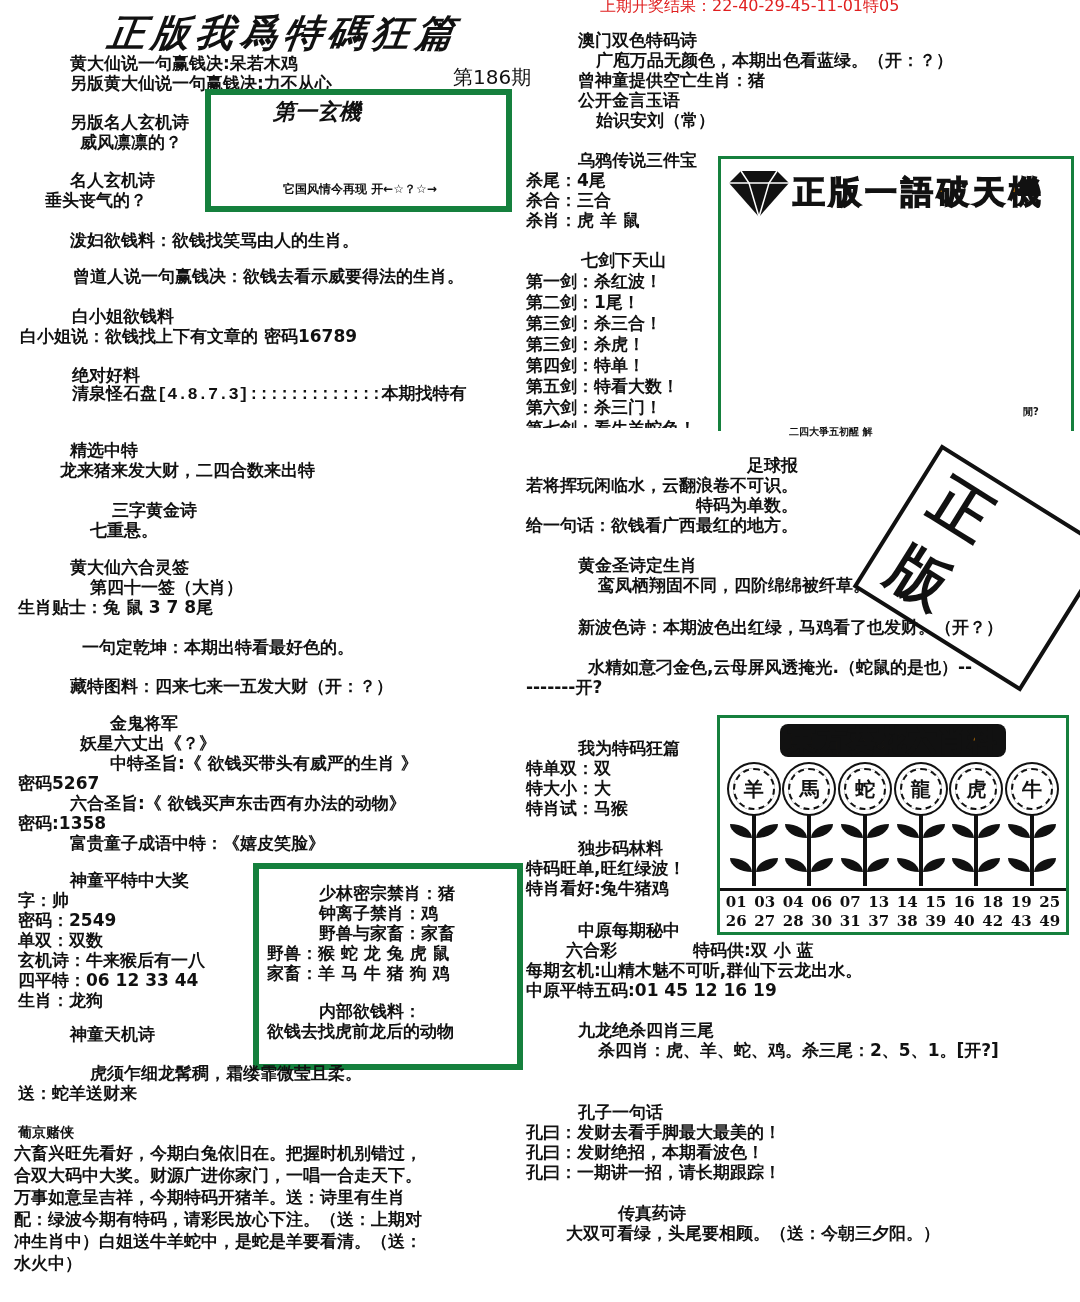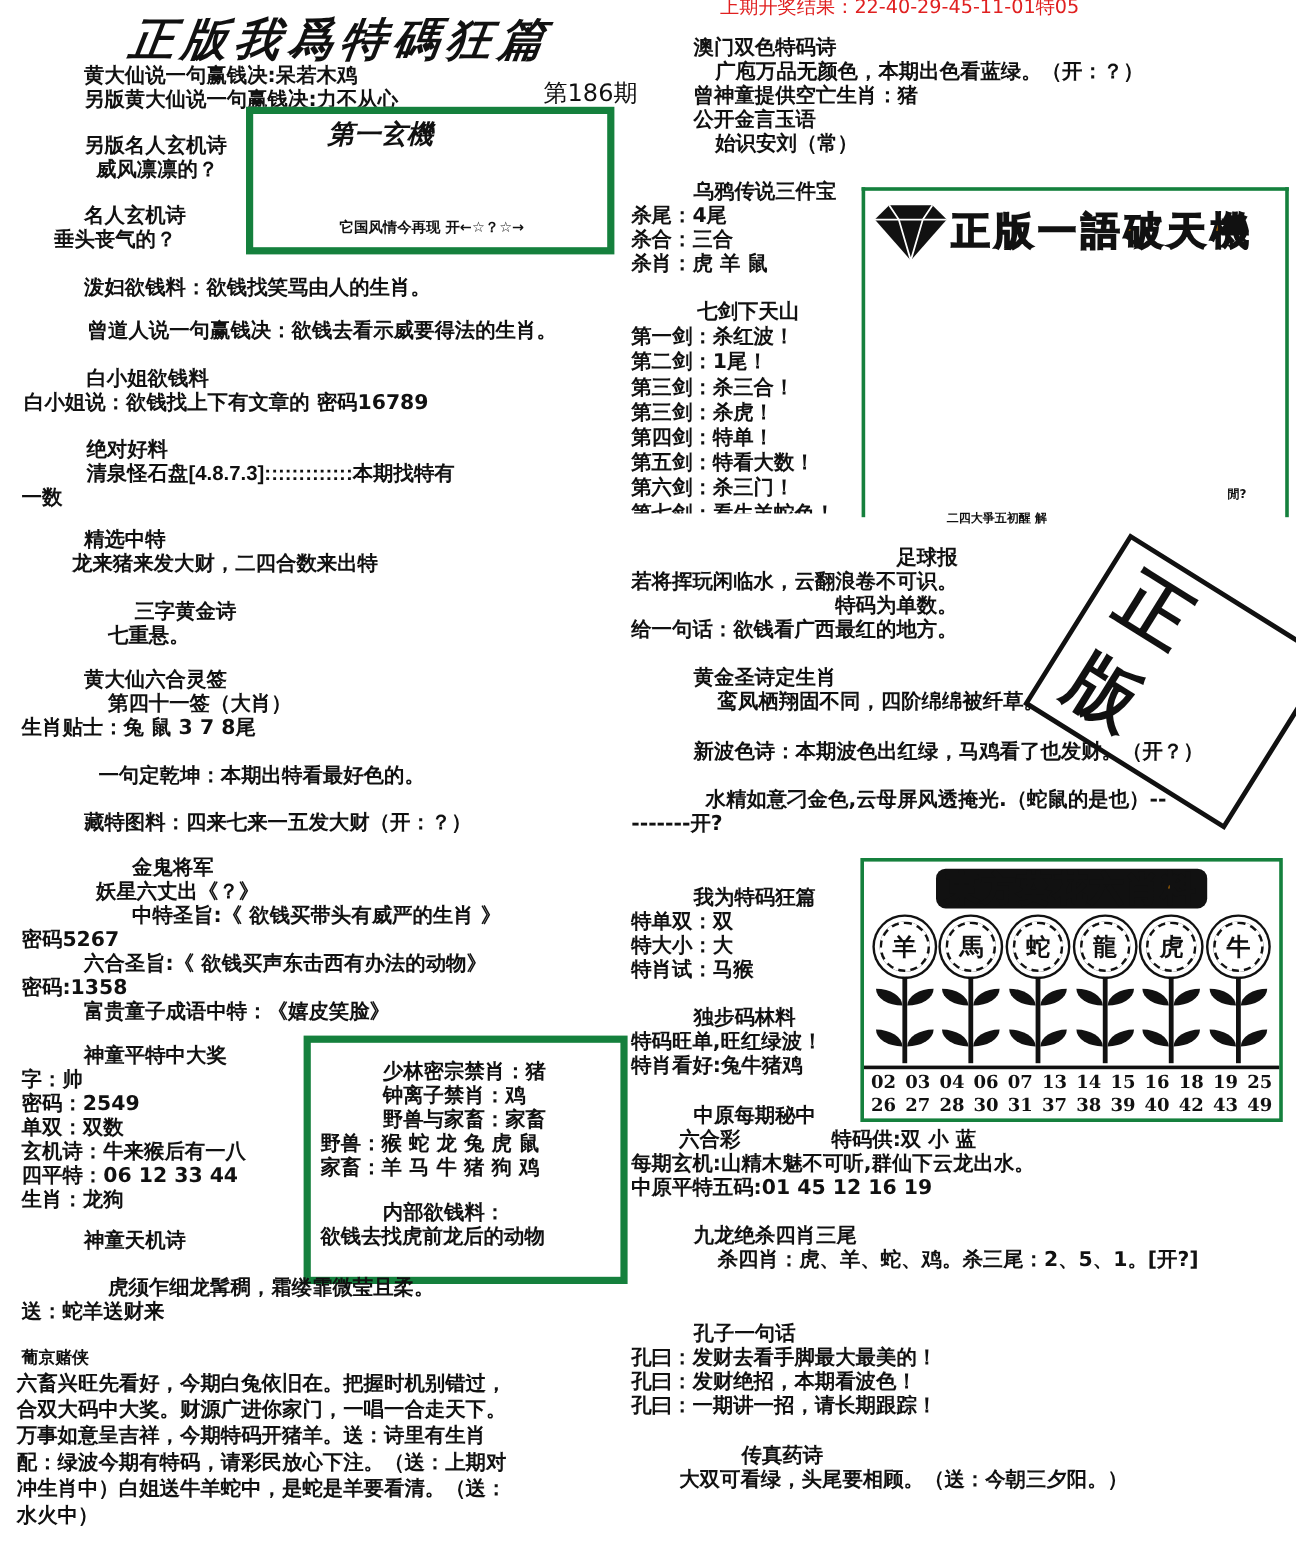--- a/index.html
+++ b/index.html
@@ -1,20 +1,20 @@
 <!DOCTYPE html>
 <html><head>
 <meta charset="utf-8">
 <style>
   html, body { margin:0; padding:0; background:#fff; }
   body { width:1080px; height:1302px; position:relative; overflow:hidden;
          font-family:"DejaVu Sans", "Liberation Sans", sans-serif; color:#111; }
   .abs { position:absolute; white-space:nowrap; }
   .t { font-size:17px; line-height:20px; font-weight:bold; }
-  .ser { font-family:Liberation Sans, sans-serif; }
+  .ser { font-family:Liberation Mono, monospace; }
   .lines div { white-space:nowrap; }
   .mast { font-size:38px; font-weight:900; font-style:italic; letter-spacing:6px; transform:skewX(-8deg); }
   .issue { font-size:20px; font-weight:normal; }
   .red { color:#e02020; font-size:16px; font-weight:normal; }
   .box { position:absolute; border:6px solid #15803d; background:#fff; }
   .box-thick { border-width:3px; }
   .outline-title { color:#a16207; -webkit-text-stroke:1.5px #111; font-size:32px; font-weight:900; letter-spacing:4px; font-family:"DejaVu Serif", serif; }
   .stamp { position:absolute; border:4px solid #111; transform:rotate(32deg); font-size:60px; font-weight:900; padding:0 18px; line-height:80px; letter-spacing:28px; }
   .flower-row { display:flex; justify-content:space-around; padding:0 6px; }
   .flower { width:50px; display:flex; flex-direction:column; align-items:center; }
@@ -54,21 +54,20 @@
 <div class="abs t" style="left:73px;top:266px;">曾道人说一句赢钱决：欲钱去看示威要得法的生肖。</div>
 
 <div class="abs t lines" style="left:20px;top:306px;">
   <div style="padding-left:52px">白小姐欲钱料</div>
   <div>白小姐说：欲钱找上下有文章的 密码16789</div>
 </div>
 
 <div class="abs t lines" style="left:18px;top:365px;">
   <div style="padding-left:54px">绝对好料</div>
   <div style="padding-left:54px" class="ser">清泉怪石盘[4.8.7.3]:::::::::::::本期找特有</div>
-  <div>一数</div>
 </div>
 
 <div class="abs t lines" style="left:60px;top:440px;">
   <div style="padding-left:10px">精选中特</div>
   <div>龙来猪来发大财，二四合数来出特</div>
 </div>
 
 <div class="abs t lines" style="left:90px;top:500px;">
   <div style="padding-left:22px">三字黄金诗</div>
   <div>七重悬。</div>
@@ -260,21 +259,21 @@
       <div class="stem">
           <span class="leaf" style="left:-22px;top:10px"></span>
           <span class="leaf" style="left:4px;top:10px;transform:scaleX(-1)"></span>
           <span class="leaf" style="left:-22px;top:44px"></span>
           <span class="leaf" style="left:4px;top:44px;transform:scaleX(-1)"></span>
         </div>
     </div>
   </div>
   <div style="border-top:3px solid #111;position:absolute;left:0;right:0;top:170px;padding:2px 2px 0;">
     <div class="num-grid">
-      <span>02</span>
+      <span>01</span>
       <span>03</span>
       <span>04</span>
       <span>06</span>
       <span>07</span>
       <span>13</span>
       <span>14</span>
       <span>15</span>
       <span>16</span>
       <span>18</span>
       <span>19</span>

